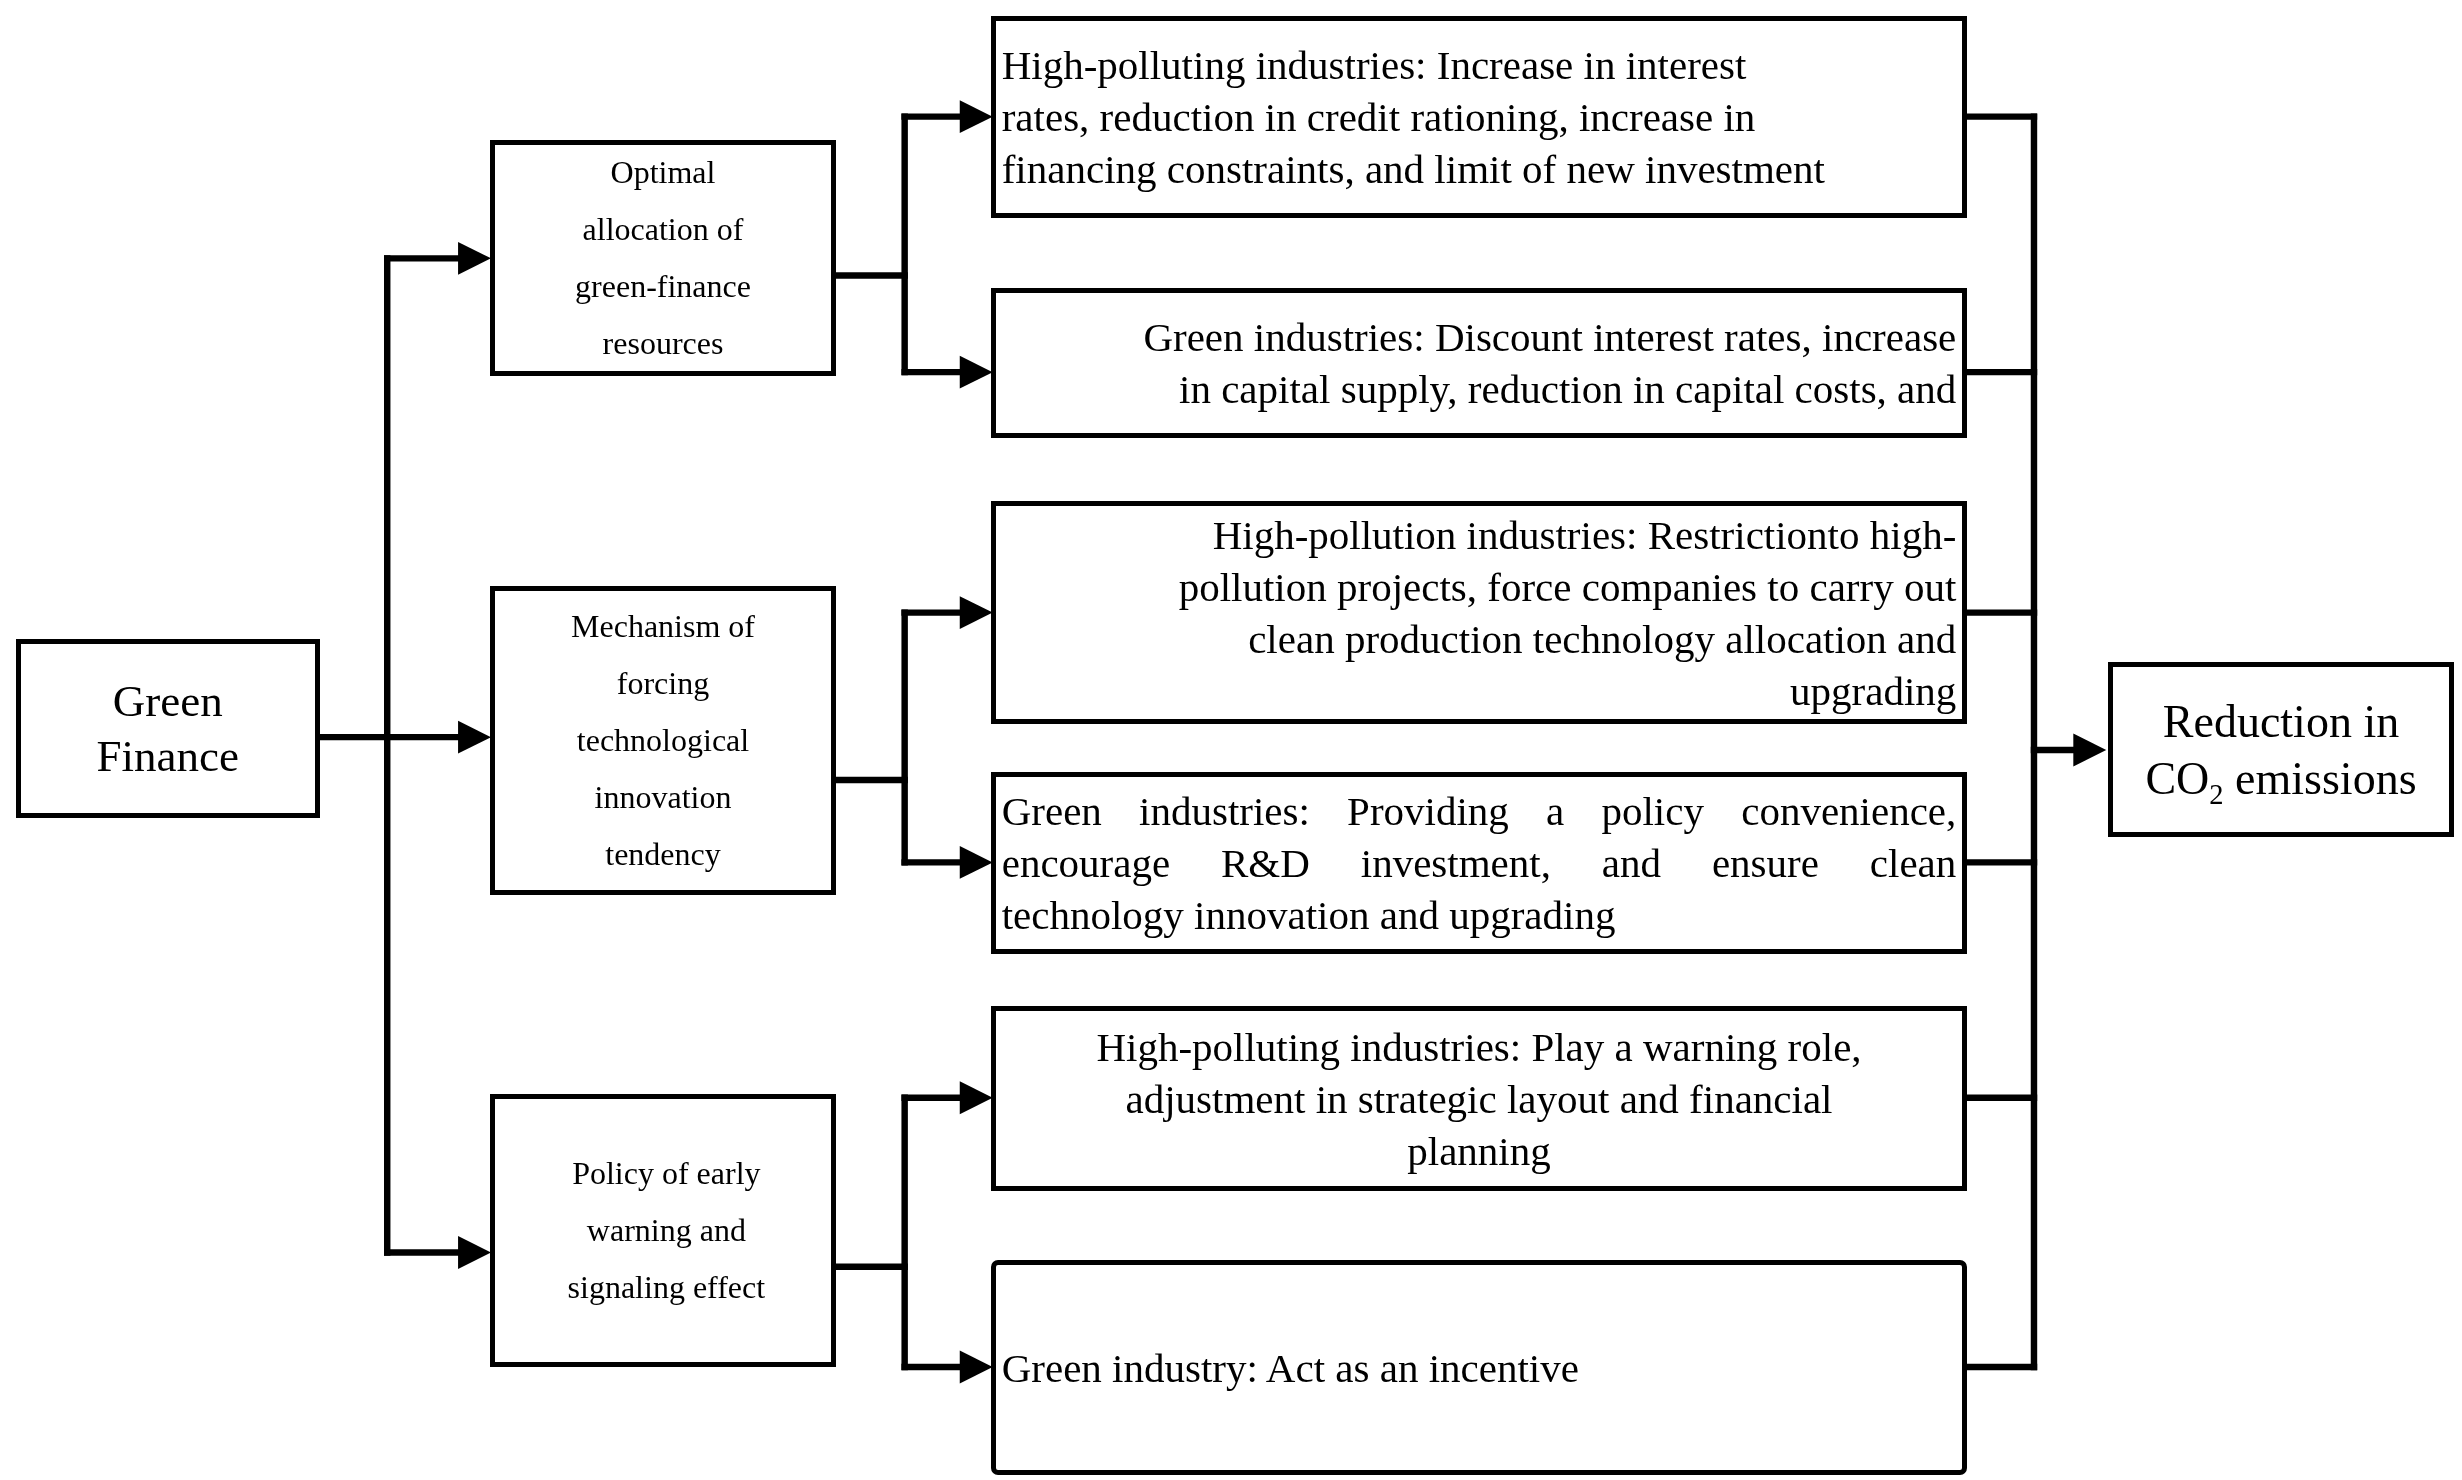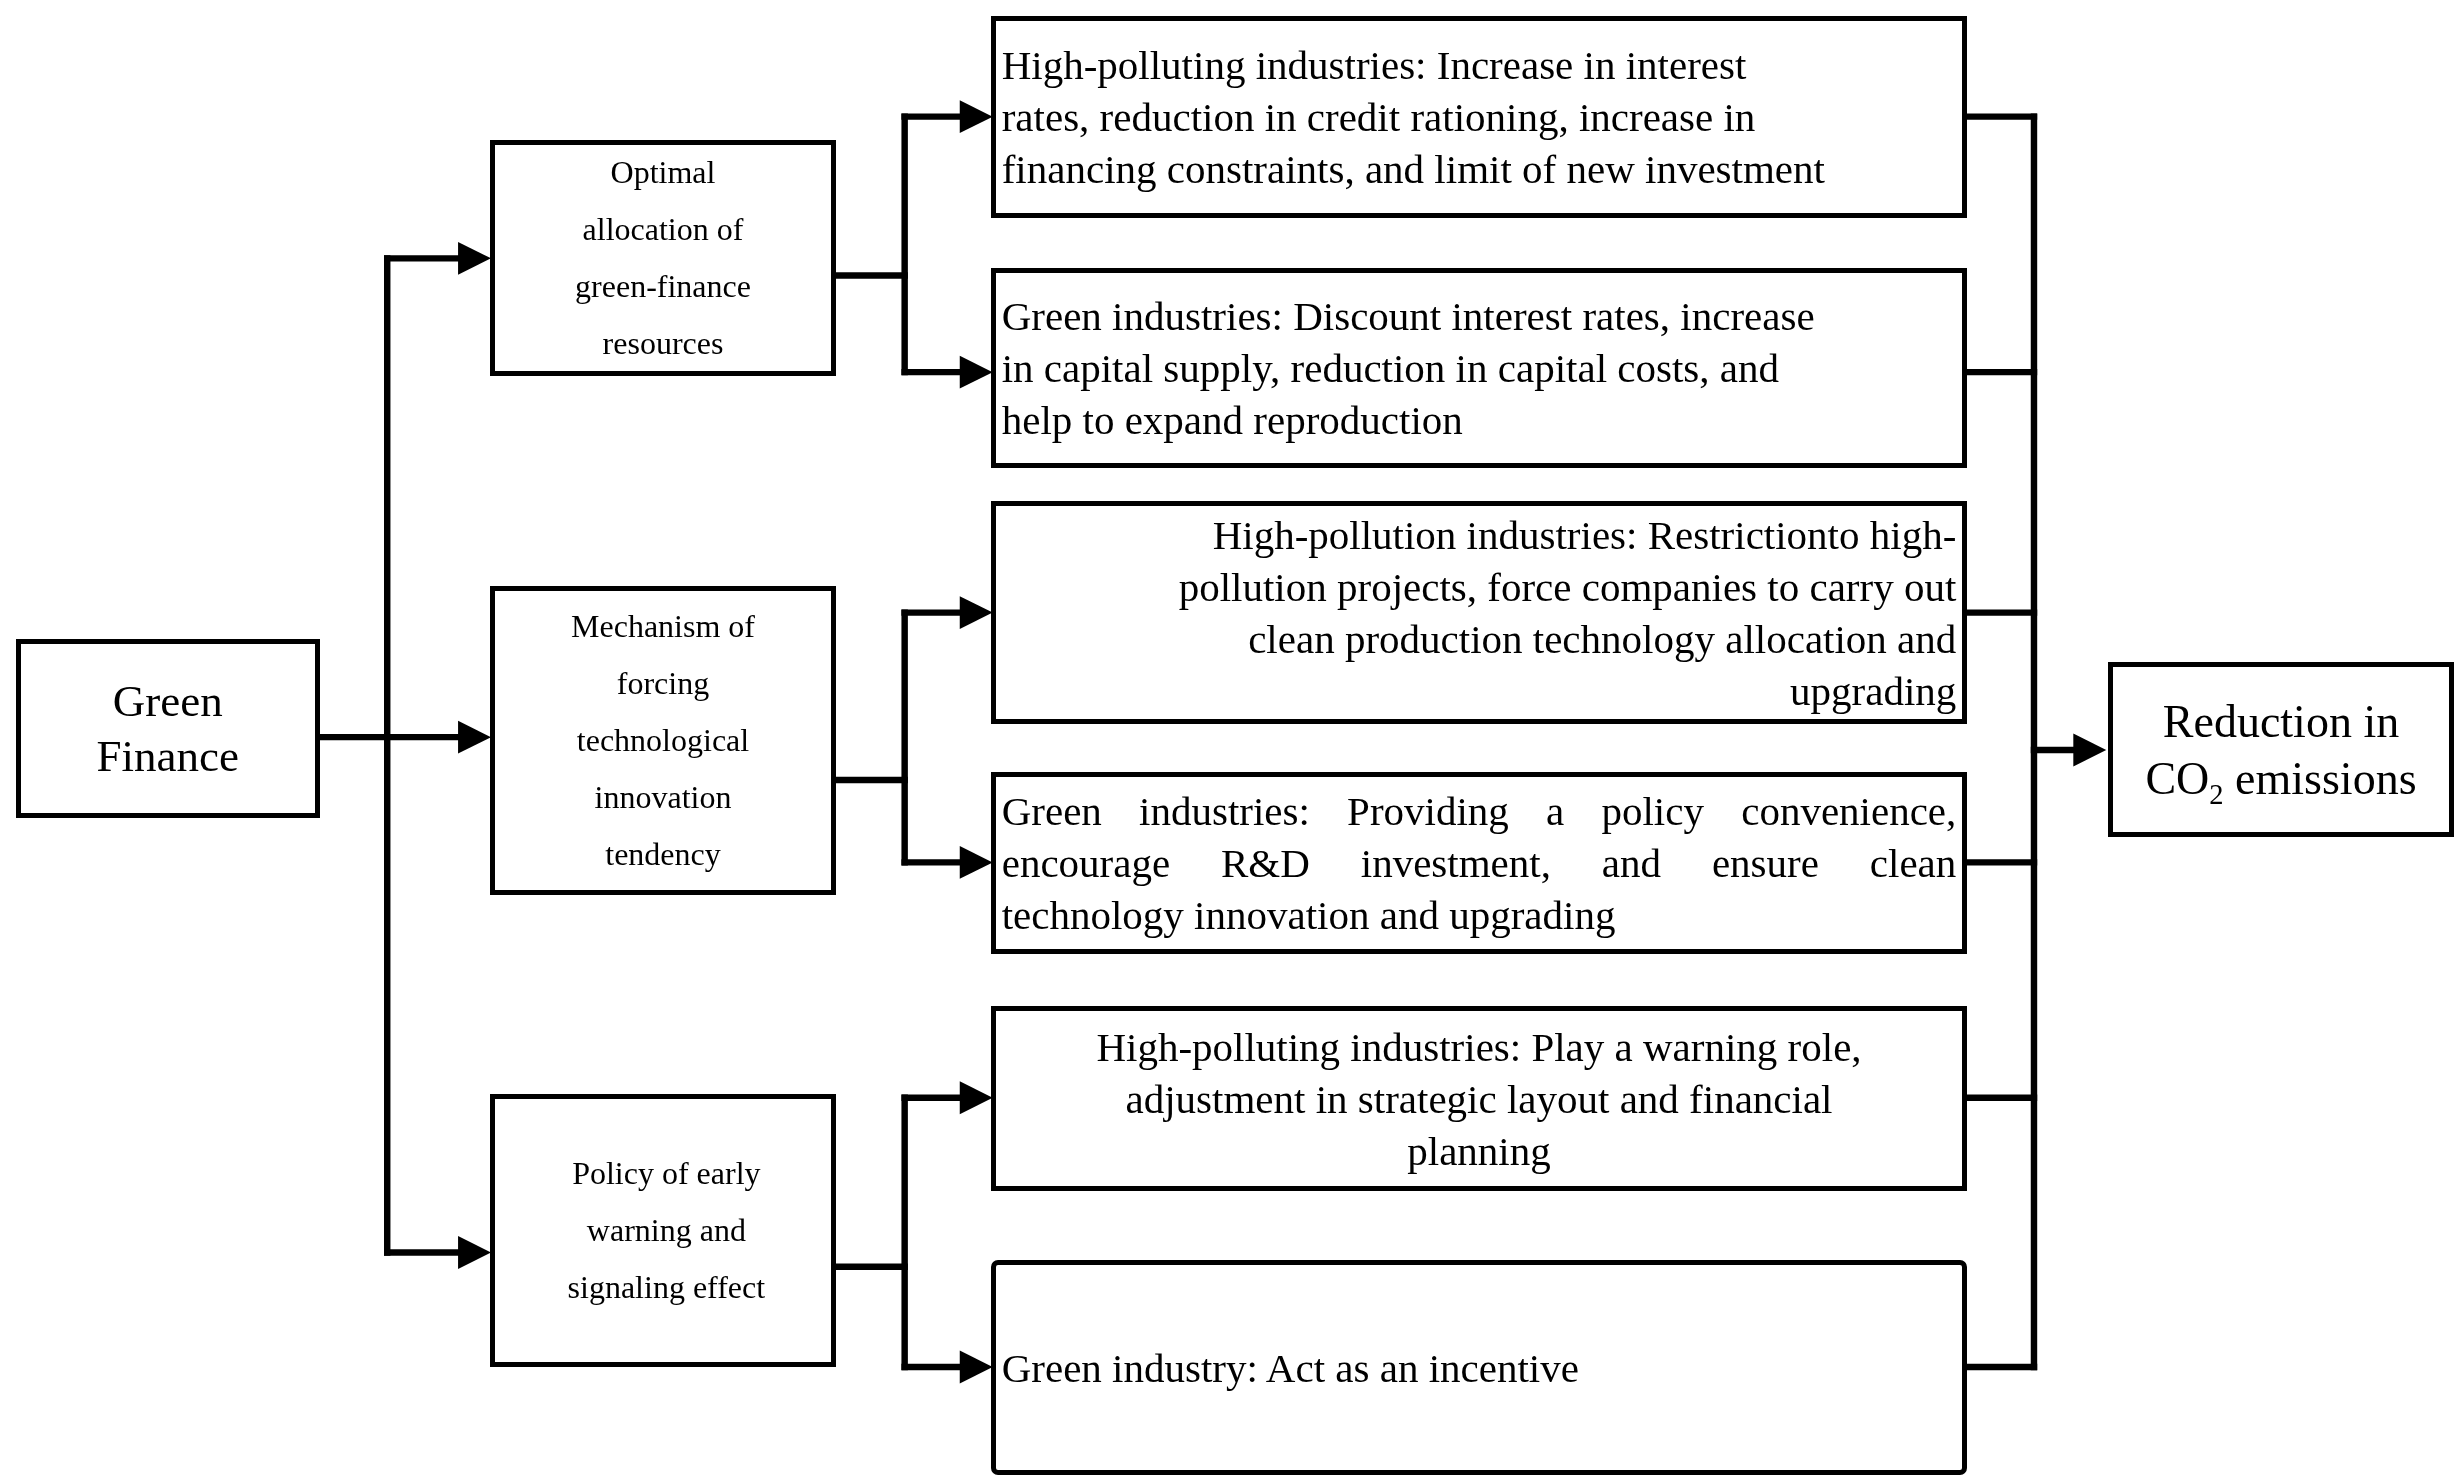--- a/index.html
+++ b/index.html
@@ -126,24 +126,23 @@
     <div class="ln">warning and</div>
     <div class="ln">signaling effect</div>
   </div>
 
   <div class="box r-box ta-left" style="left:991px; top:15.7px; width:976px; height:202px;">
     <div class="ln">High-polluting industries: Increase in interest</div>
     <div class="ln">rates, reduction in credit rationing, increase in</div>
     <div class="ln">financing constraints, and limit of new investment</div>
   </div>
 
-  <div class="box r-box ta-left" style="left:991px; top:268px; width:976px; height:200px;">
+  <div class="box r-box ta-left" style="left:991px; top:288px; width:976px; height:150px;align-items:flex-end;">
     <div class="ln">Green industries: Discount interest rates, increase</div>
     <div class="ln">in capital supply, reduction in capital costs, and</div>
-    <div class="ln">help to expand reproduction</div>
   </div>
 
   <div class="box r-box ta-center" style="left:991px; top:501px; width:976px; height:223px;text-align:right;">
     <div class="ln">High-pollution industries: Restrictionto high-</div>
     <div class="ln">pollution projects, force companies to carry out</div>
     <div class="ln">clean production technology allocation and</div>
     <div class="ln">upgrading</div>
   </div>
 
   <div class="box r-box just" style="left:991px; top:772px; width:976px; height:182px;">

